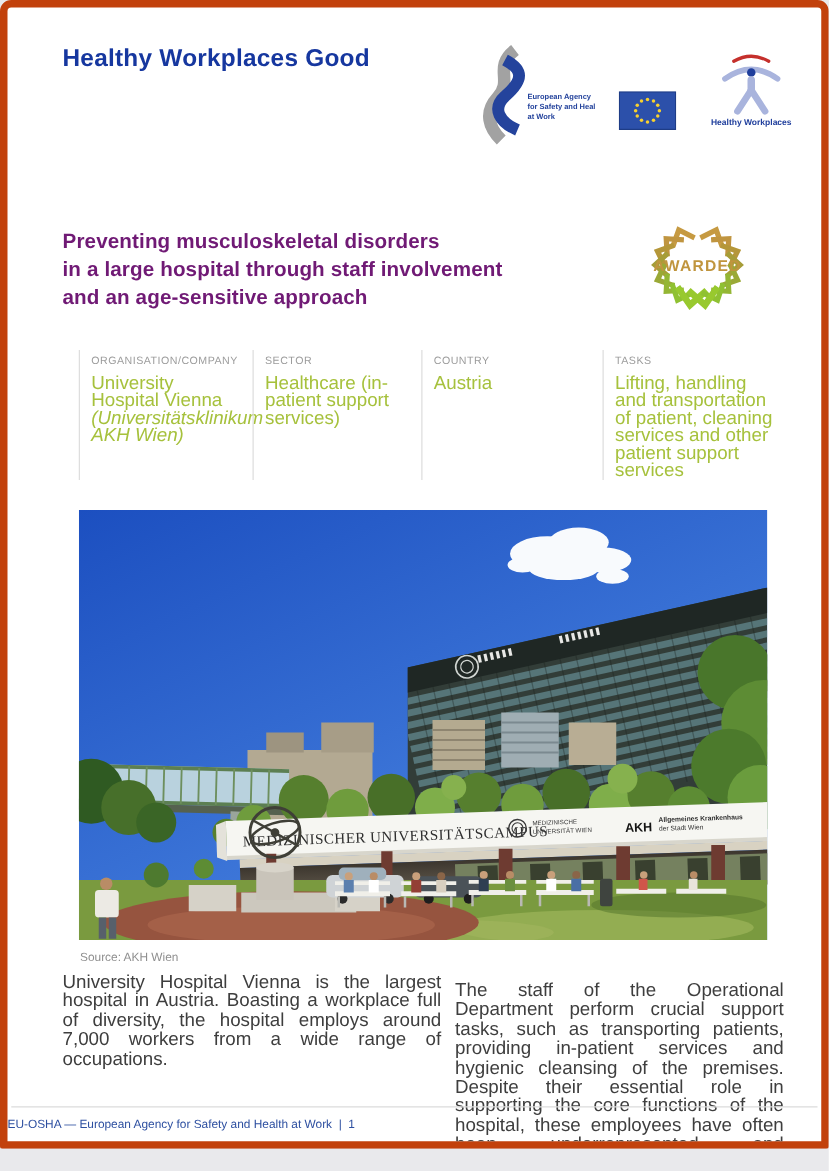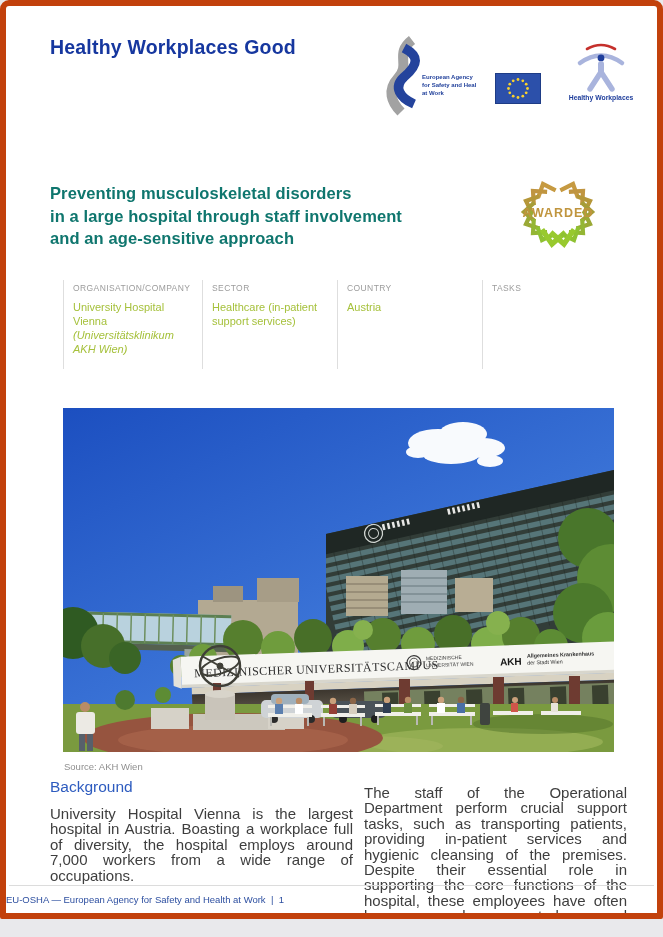--- a/index.html
+++ b/index.html
@@ -10,29 +10,29 @@
   }
   
   .masthead{position:absolute;left:44px;top:26px;color:#16379f;}
   .m-line{font-size:19.5px;font-weight:bold;line-height:31px;letter-spacing:.2px;}
   .case-study{font-size:27px;font-weight:bold;letter-spacing:.5px;margin-top:4px;}
   .logo{position:absolute;}
   .logo-euosha{left:368px;top:30px;}
   .logo-flag{left:489px;top:67px;}
   .logo-hw{left:547px;top:33px;}
   
-  .case-title{position:absolute;left:44px;top:176px;color:#0f766e;
+  .case-title{position:absolute;left:44px;top:176px;color:#701a75;
     font-size:16.5px;font-weight:bold;line-height:22.5px;letter-spacing:.1px;}
   .award-badge{position:absolute;left:490px;top:164px;}
   
   .facts{position:absolute;left:57px;top:274px;display:flex;}
   .fact-col{box-sizing:border-box;border-left:1px solid #dedede;
     padding:3px 8px 0 9px;min-height:89px;}
   .fact-label{font-size:8.5px;color:#9c9c9c;letter-spacing:.4px;margin-bottom:7px;}
-  .fact-value{font-size:11px;line-height:14px;color:#a6c13c;}
+  .fact-value{font-size:15px;line-height:14px;color:#a6c13c;}
   .fact-value i{font-style:italic;}
   
   .photo{position:absolute;left:57px;top:402px;width:551px;height:344px;overflow:hidden;}
   .caption{position:absolute;left:58px;top:755px;font-size:9.5px;color:#8f8f8f;}
   
   .bg-left{position:absolute;left:44px;top:772px;width:303px;}
   .bg-right{position:absolute;left:358px;top:779px;width:263px;}
   .bg-heading{font-size:15.5px;color:#2d5bbf;margin:0 0 10px 0;font-weight:normal;}
   .body-text{font-size:15px;line-height:15.4px;color:#3e3e3e;text-align:justify;margin:0;}
   
@@ -141,20 +141,21 @@
     <div class="fact-col" style="width:135px">
       <div class="fact-label">SECTOR</div>
       <div class="fact-value">Healthcare (in-patient support services)</div>
     </div>
     <div class="fact-col" style="width:145px">
       <div class="fact-label">COUNTRY</div>
       <div class="fact-value">Austria</div>
     </div>
     <div class="fact-col" style="width:149px">
       <div class="fact-label">TASKS</div>
+      <div class="fact-value">Lifting, handling and transportation of patient, cleaning services and other patient support services</div>
     </div>
   </div>
 
   <div class="photo">
     <svg width="551" height="344" viewBox="0 0 551 344">
       <defs>
         <linearGradient id="sky" x1="0" y1="0" x2="0.75" y2="1">
           <stop offset="0" stop-color="#1c4fc0"></stop>
             <stop offset="1" stop-color="#4d89e4"></stop>
         </linearGradient>
@@ -388,21 +389,20 @@
           <rect x="24" y="326" width="6" height="17" fill="#57606b"></rect>
         <circle cx="62" cy="292" r="10" fill="#4e7a2f"></circle>
           <circle cx="100" cy="287" r="8" fill="#5d8c34"></circle>
       </g>
     </svg>
   </div>
 
   <div class="caption">Source: AKH Wien</div>
 
   <div class="bg-left">
-    <h2 class="bg-heading">Background</h2>
     <p class="body-text">University Hospital Vienna is the largest hospital in Austria. Boasting a workplace full of diversity, the hospital employs around 7,000 workers from a wide range of occupations.</p>
   </div>
   <div class="bg-right">
     <p class="body-text">The staff of the Operational Department perform crucial support tasks, such as transporting patients, providing in-patient services and hygienic cleansing of the premises. Despite their essential role in supporting the core functions of the hospital, these employees have often been underrepresented and overlooked.</p>
   </div>
 
   <div class="footer-line"></div>
   <div class="footer-text">
     <span>EU-OSHA — European Agency for Safety and Health at Work</span>
     &nbsp;<span>|</span>&nbsp;

